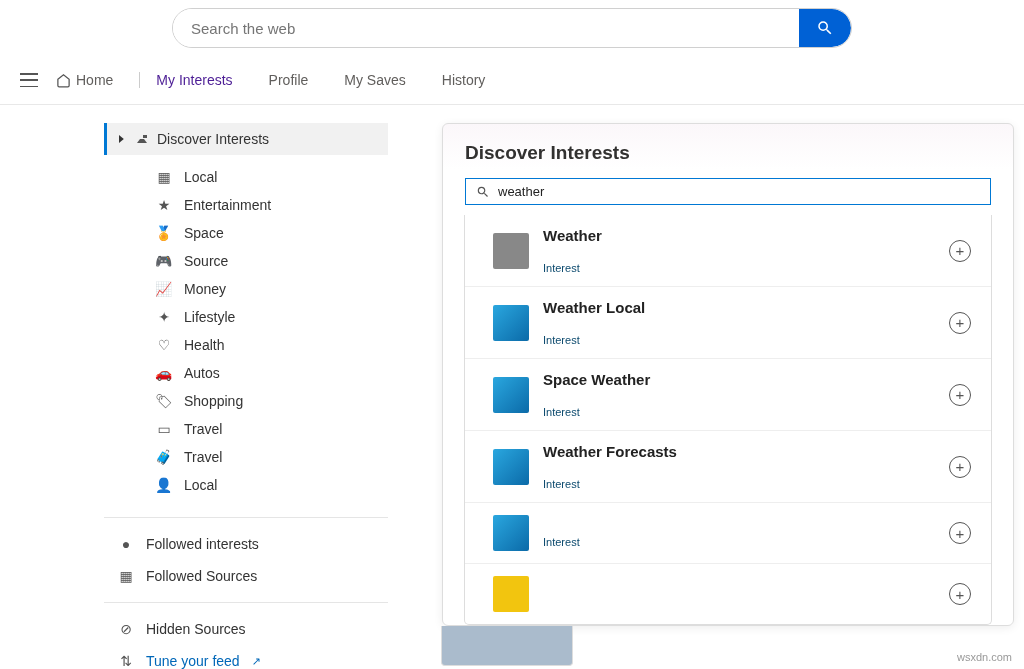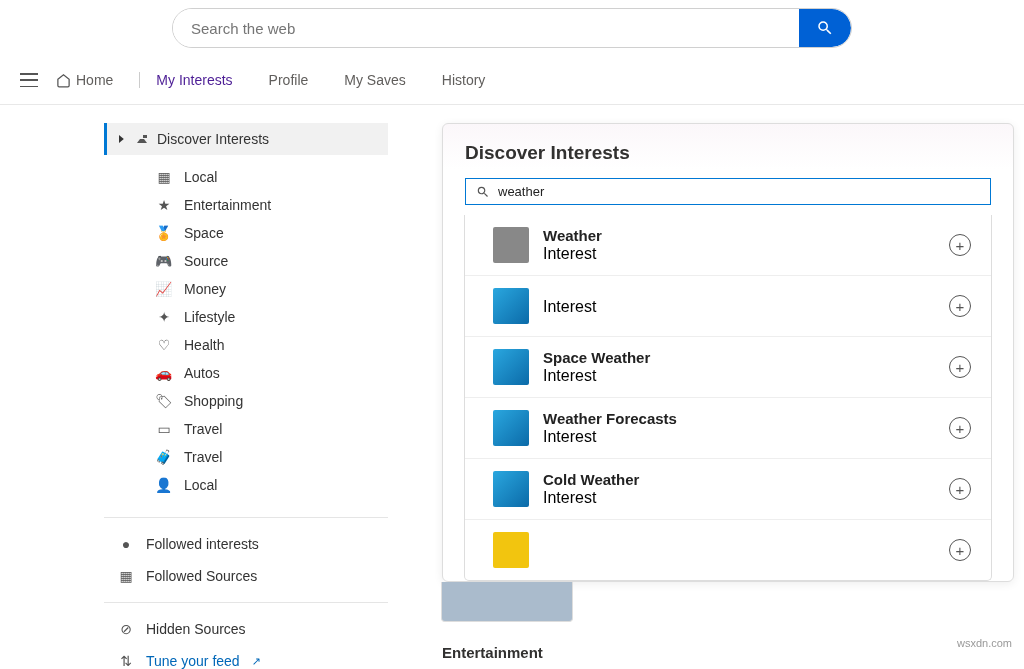--- a/index.html
+++ b/index.html
@@ -31,25 +31,25 @@
 .di-search{display:flex;align-items:center;border:1px solid #0078d4;background:#fff;padding:5px 10px;margin-bottom:10px}
 .di-search input{flex:1;border:none;outline:none;font-size:13px;margin-left:8px;color:#222}
 .result{position:relative;left:0;right:0;border:1px solid #ddd;border-top:none;background:#fff;border-radius:0 0 5px 5px;margin:0 -1px 0 -1px}
 .r-item{display:flex;align-items:center;gap:14px;padding:12px 20px 12px 28px;border-top:1px solid #eee;cursor:pointer}
 .r-item:first-child{border-top:none}
 .thumb{width:36px;height:36px;background:linear-gradient(135deg,#2aa7df,#0b6aa8);border-radius:2px;flex-shrink:0}
 .thumb.tornado{background:#888}
 .thumb.yellow{background:#f2c50f}
 .r-text{flex:1}
 .r-title{font-weight:600;font-size:15px;color:#222}
-.r-sub{font-size:16px;color:#000000;margin-top:1px}
+.r-sub{font-size:11px;color:#0c4a6e;margin-top:18px}
 .add-btn{width:22px;height:22px;border:1.5px solid #555;border-radius:50%;display:flex;align-items:center;justify-content:center;color:#555;font-size:15px;line-height:1;cursor:pointer}
 .sec-title{font-weight:600;font-size:15px;margin:22px 0 12px}
 .peek{width:132px;height:40px;background:#aabbcc;border:1px solid #ddd;border-top:none;border-radius:0 0 4px 4px;margin-left:-1px}
-.footer{position:fixed;bottom:20px;right:12px;font-size:11px;color:#999}
+.footer{position:fixed;bottom:6px;right:12px;font-size:11px;color:#999}
 </style>
 </head>
 <body>
 
 <div class="top-search">
   <div class="search-box">
     <input type="text" placeholder="Search the web" style="">
     <div class="search-btn">
       <svg width="18" height="18" viewBox="0 0 24 24">
           <path d="M15.5 14h-.79l-.28-.27A6.471 6.471 0 0016 9.5 6.5 6.5 0 109.5 16c1.61 0 3.09-.59 4.23-1.57l.27.28v.79l5 4.99L20.49 19l-4.99-5zm-6 0C7.01 14 5 11.99 5 9.5S7.01 5 9.5 5 14 7.01 14 9.5 11.99 14 9.5 14z"></path>
@@ -175,20 +175,21 @@
           <div class="thumb tornado"></div>
           <div class="r-text">
               <div class="r-title">Weather</div>
               <div class="r-sub">Interest</div>
             </div>
           <div class="add-btn">+</div>
         </div>
         <div class="r-item">
           <div class="thumb"></div>
           <div class="r-text">
+              <div class="r-title">Weather Local</div>
               <div class="r-sub">Interest</div>
             </div>
           <div class="add-btn">+</div>
         </div>
         <div class="r-item">
           <div class="thumb"></div>
           <div class="r-text">
               <div class="r-title">Space Weather</div>
               <div class="r-sub">Interest</div>
             </div>
@@ -198,21 +199,20 @@
           <div class="thumb"></div>
           <div class="r-text">
               <div class="r-title">Weather Forecasts</div>
               <div class="r-sub">Interest</div>
             </div>
           <div class="add-btn">+</div>
         </div>
         <div class="r-item">
           <div class="thumb"></div>
           <div class="r-text">
-              <div class="r-title">Cold Weather</div>
               <div class="r-sub">Interest</div>
             </div>
           <div class="add-btn">+</div>
         </div>
         <div class="r-item">
           <div class="thumb yellow"></div>
           <div class="r-text">
             </div>
           <div class="add-btn">+</div>
         </div>

